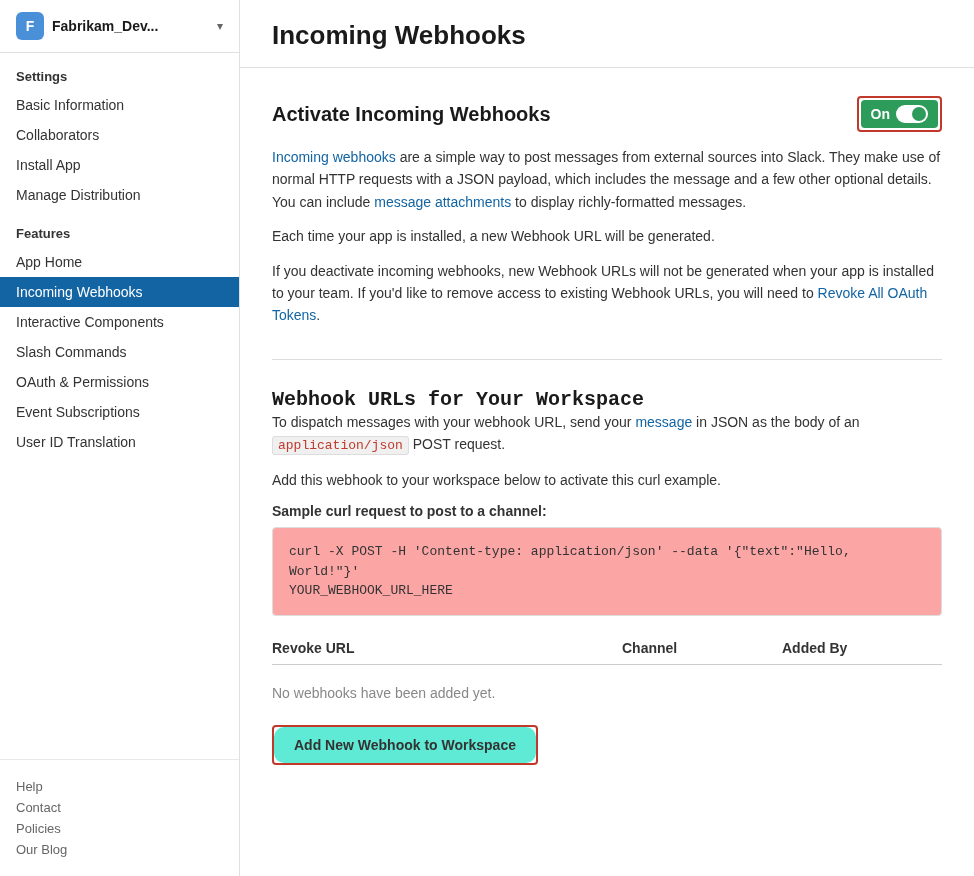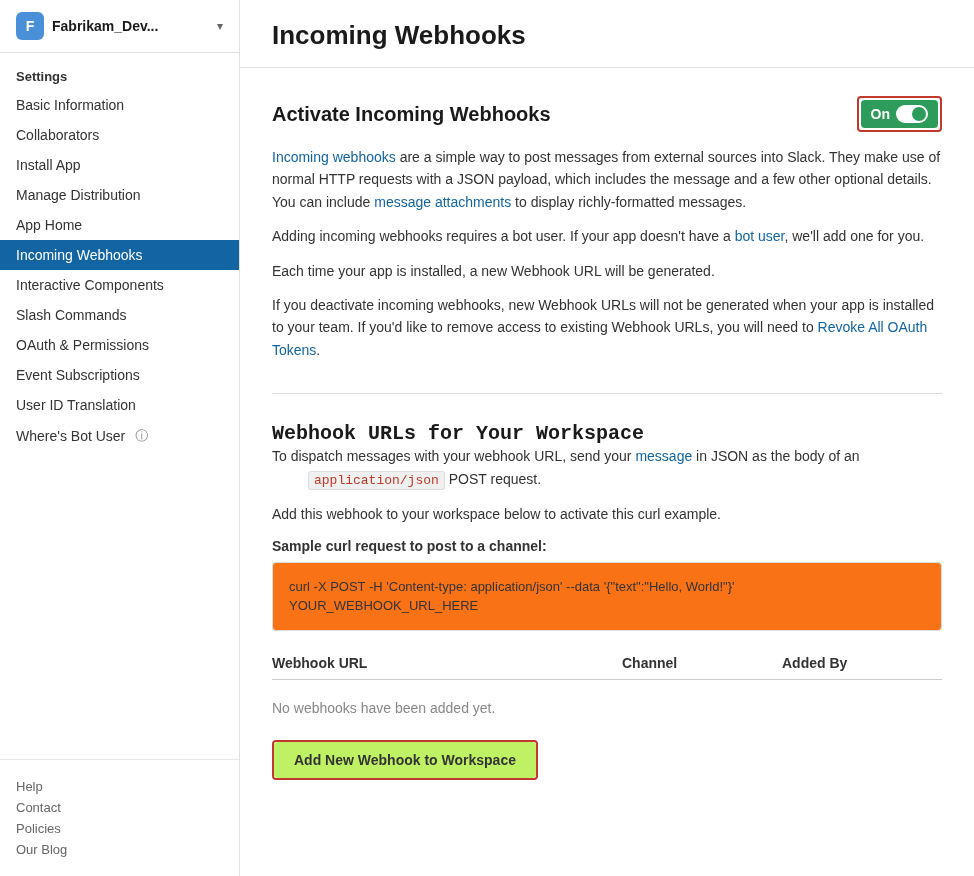--- a/index.html
+++ b/index.html
@@ -218,35 +218,34 @@
     }
 
     .code-inline {
       background: #f0f0f0;
       border: 1px solid #ddd;
       border-radius: 3px;
       padding: 1px 5px;
       font-family: 'Courier New', monospace;
       font-size: 13px;
       color: #c0392b;
-      margin-left: 36px;
     }
 
     .sample-label {
       font-weight: 700;
       font-size: 14px;
       margin-bottom: 8px;
     }
 
     .code-block {
-      background: #f97316;
+      background: #fca5a5;
       border: 1px solid #ddd;
       border-radius: 4px;
       padding: 14px 16px;
-      font-family: Liberation Sans, sans-serif;
+      font-family: Liberation Mono, monospace;
       font-size: 13px;
       color: #333;
       line-height: 1.5;
       margin-bottom: 24px;
       white-space: pre-wrap;
     }
 
     .table-header {
       display: grid;
       grid-template-columns: 1fr 160px 160px;
@@ -268,28 +267,28 @@
     }
 
     .add-webhook-btn-wrapper {
       border: 2px solid #c0392b;
       border-radius: 4px;
       display: inline-flex;
       margin-top: 12px;
     }
 
     .add-webhook-btn {
-      background: #bef264;
+      background: #5eead4;
       border: none;
       padding: 10px 20px;
       font-size: 14px;
       font-weight: 600;
       color: #333;
       cursor: pointer;
-      border-radius: 4px;
+      border-radius: 10px;
     }
 
     .incoming-webhooks-active {
       border: 2px solid #c0392b;
       border-radius: 4px;
       display: inline-flex;
     }
   </style>
 </head>
 <body>
@@ -309,20 +308,21 @@
   <div class="sidebar-item">
     <span>Collaborators</span>
   </div>
   <div class="sidebar-item">
     <span>Install App</span>
   </div>
   <div class="sidebar-item">
     <span>Manage Distribution</span>
   </div>
 
+  <div class="sidebar-section-label">Features</div>
 
   <div class="sidebar-item">
     <span>App Home</span>
   </div>
   <div class="sidebar-item active">
     <span>Incoming Webhooks</span>
   </div>
   <div class="sidebar-item">
     <span>Interactive Components</span>
   </div>
@@ -330,24 +330,20 @@
     <span>Slash Commands</span>
   </div>
   <div class="sidebar-item">
     <span>OAuth &amp; Permissions</span>
   </div>
   <div class="sidebar-item">
     <span>Event Subscriptions</span>
   </div>
   <div class="sidebar-item">
     <span>User ID Translation</span>
-  </div>
-  <div class="sidebar-item">
-    <span>Where's Bot User</span>
-    <span class="help-icon">ⓘ</span>
   </div>
 
   <div class="sidebar-footer">
     <a href="#"><span>Help</span></a>
     <a href="#"><span>Contact</span></a>
     <a href="#"><span>Policies</span></a>
     <a href="#"><span>Our Blog</span></a>
   </div>
 </aside>
 
@@ -368,23 +364,20 @@
               <span class="toggle-circle"></span>
             </span>
           </button>
         </div>
       </div>
 
       <p class="body-text">
         <a href="#">Incoming webhooks</a> are a simple way to post messages from external sources into Slack. They make use of normal HTTP requests with a JSON payload, which includes the message and a few other optional details. You can include <a href="#">message attachments</a> to display richly-formatted messages.
       </p>
 
-      <p class="body-text">
-        Adding incoming webhooks requires a bot user. If your app doesn't have a <a href="#">bot user</a>, we'll add one for you.
-      </p>
 
       <p class="body-text">
         Each time your app is installed, a new Webhook URL will be generated.
       </p>
 
       <p class="body-text">
         If you deactivate incoming webhooks, new Webhook URLs will not be generated when your app is installed to your team. If you'd like to remove access to existing Webhook URLs, you will need to <a href="#">Revoke All OAuth Tokens</a>.
       </p>
     </div>
 
@@ -398,21 +391,21 @@
       </p>
 
       <p class="body-text">Add this webhook to your workspace below to activate this curl example.</p>
 
       <p class="sample-label">Sample curl request to post to a channel:</p>
 
       <pre class="code-block">curl -X POST -H 'Content-type: application/json' --data '{"text":"Hello, World!"}'
 YOUR_WEBHOOK_URL_HERE</pre>
 
       <div class="table-header">
-        <span class="table-header-cell">Webhook URL</span>
+        <span class="table-header-cell">Revoke URL</span>
         <span class="table-header-cell">Channel</span>
         <span class="table-header-cell">Added By</span>
       </div>
 
       <p class="no-data-text">No webhooks have been added yet.</p>
 
       <div class="add-webhook-btn-wrapper">
         <button class="add-webhook-btn">Add New Webhook to Workspace</button>
       </div>
     </div>

